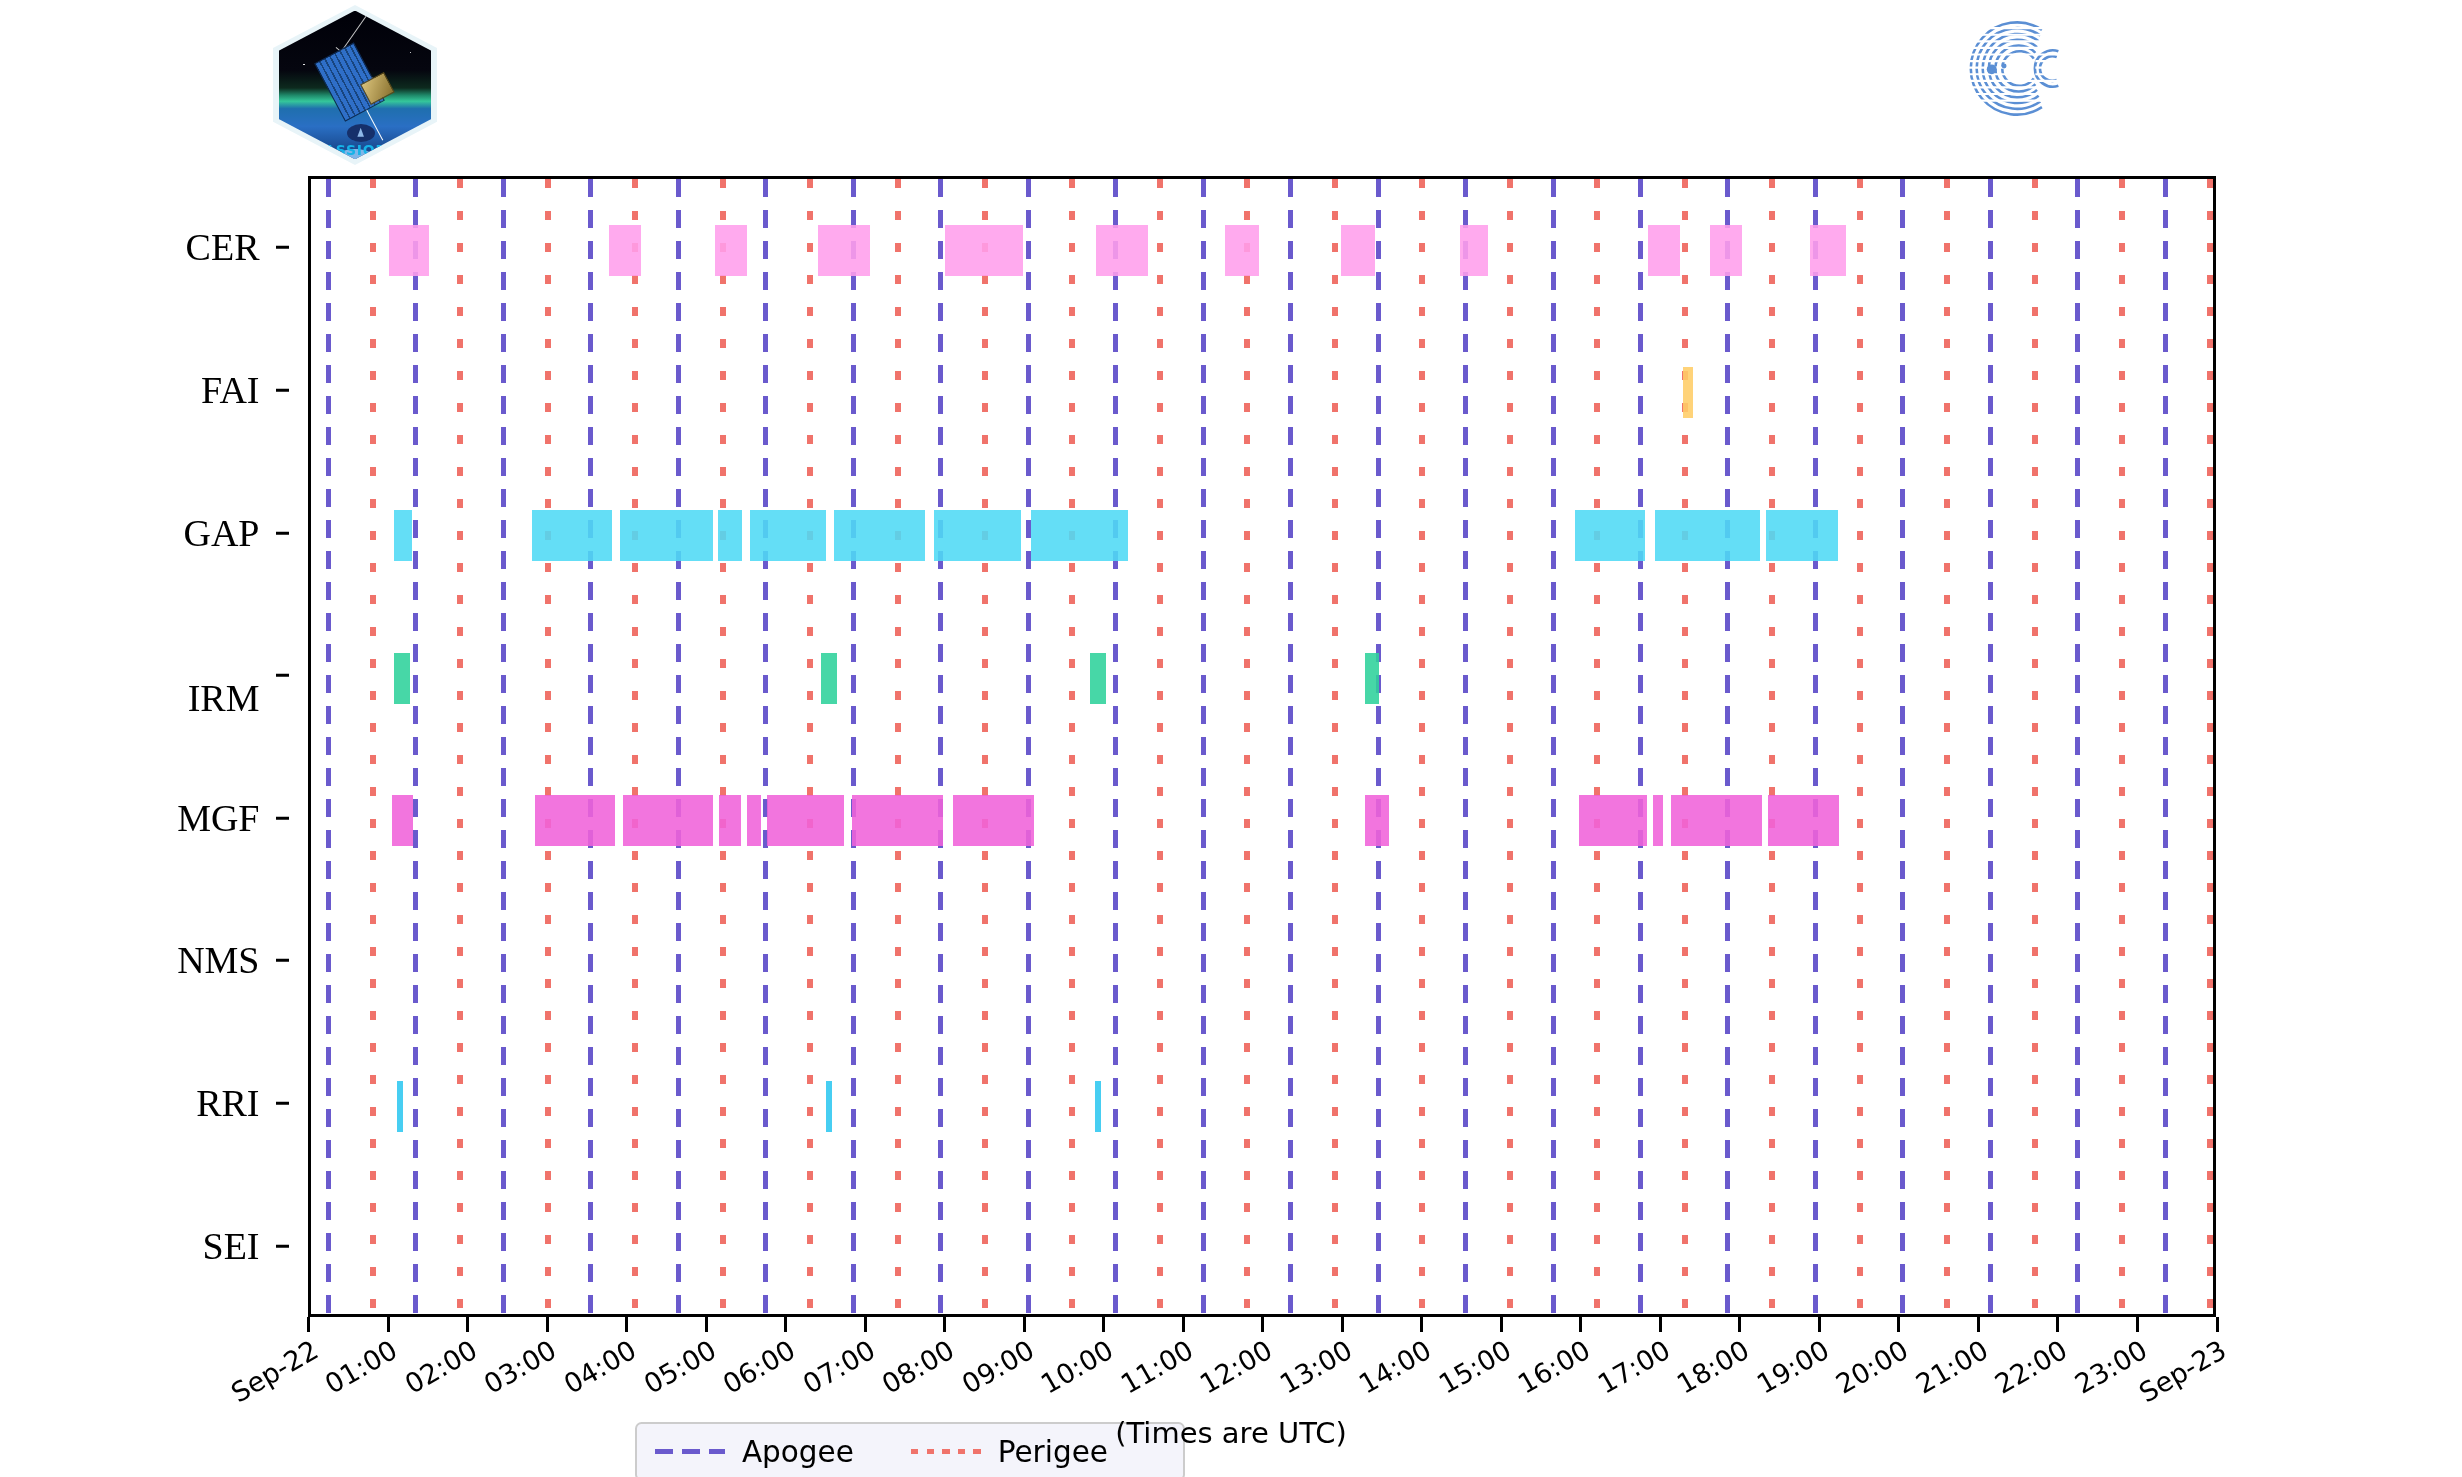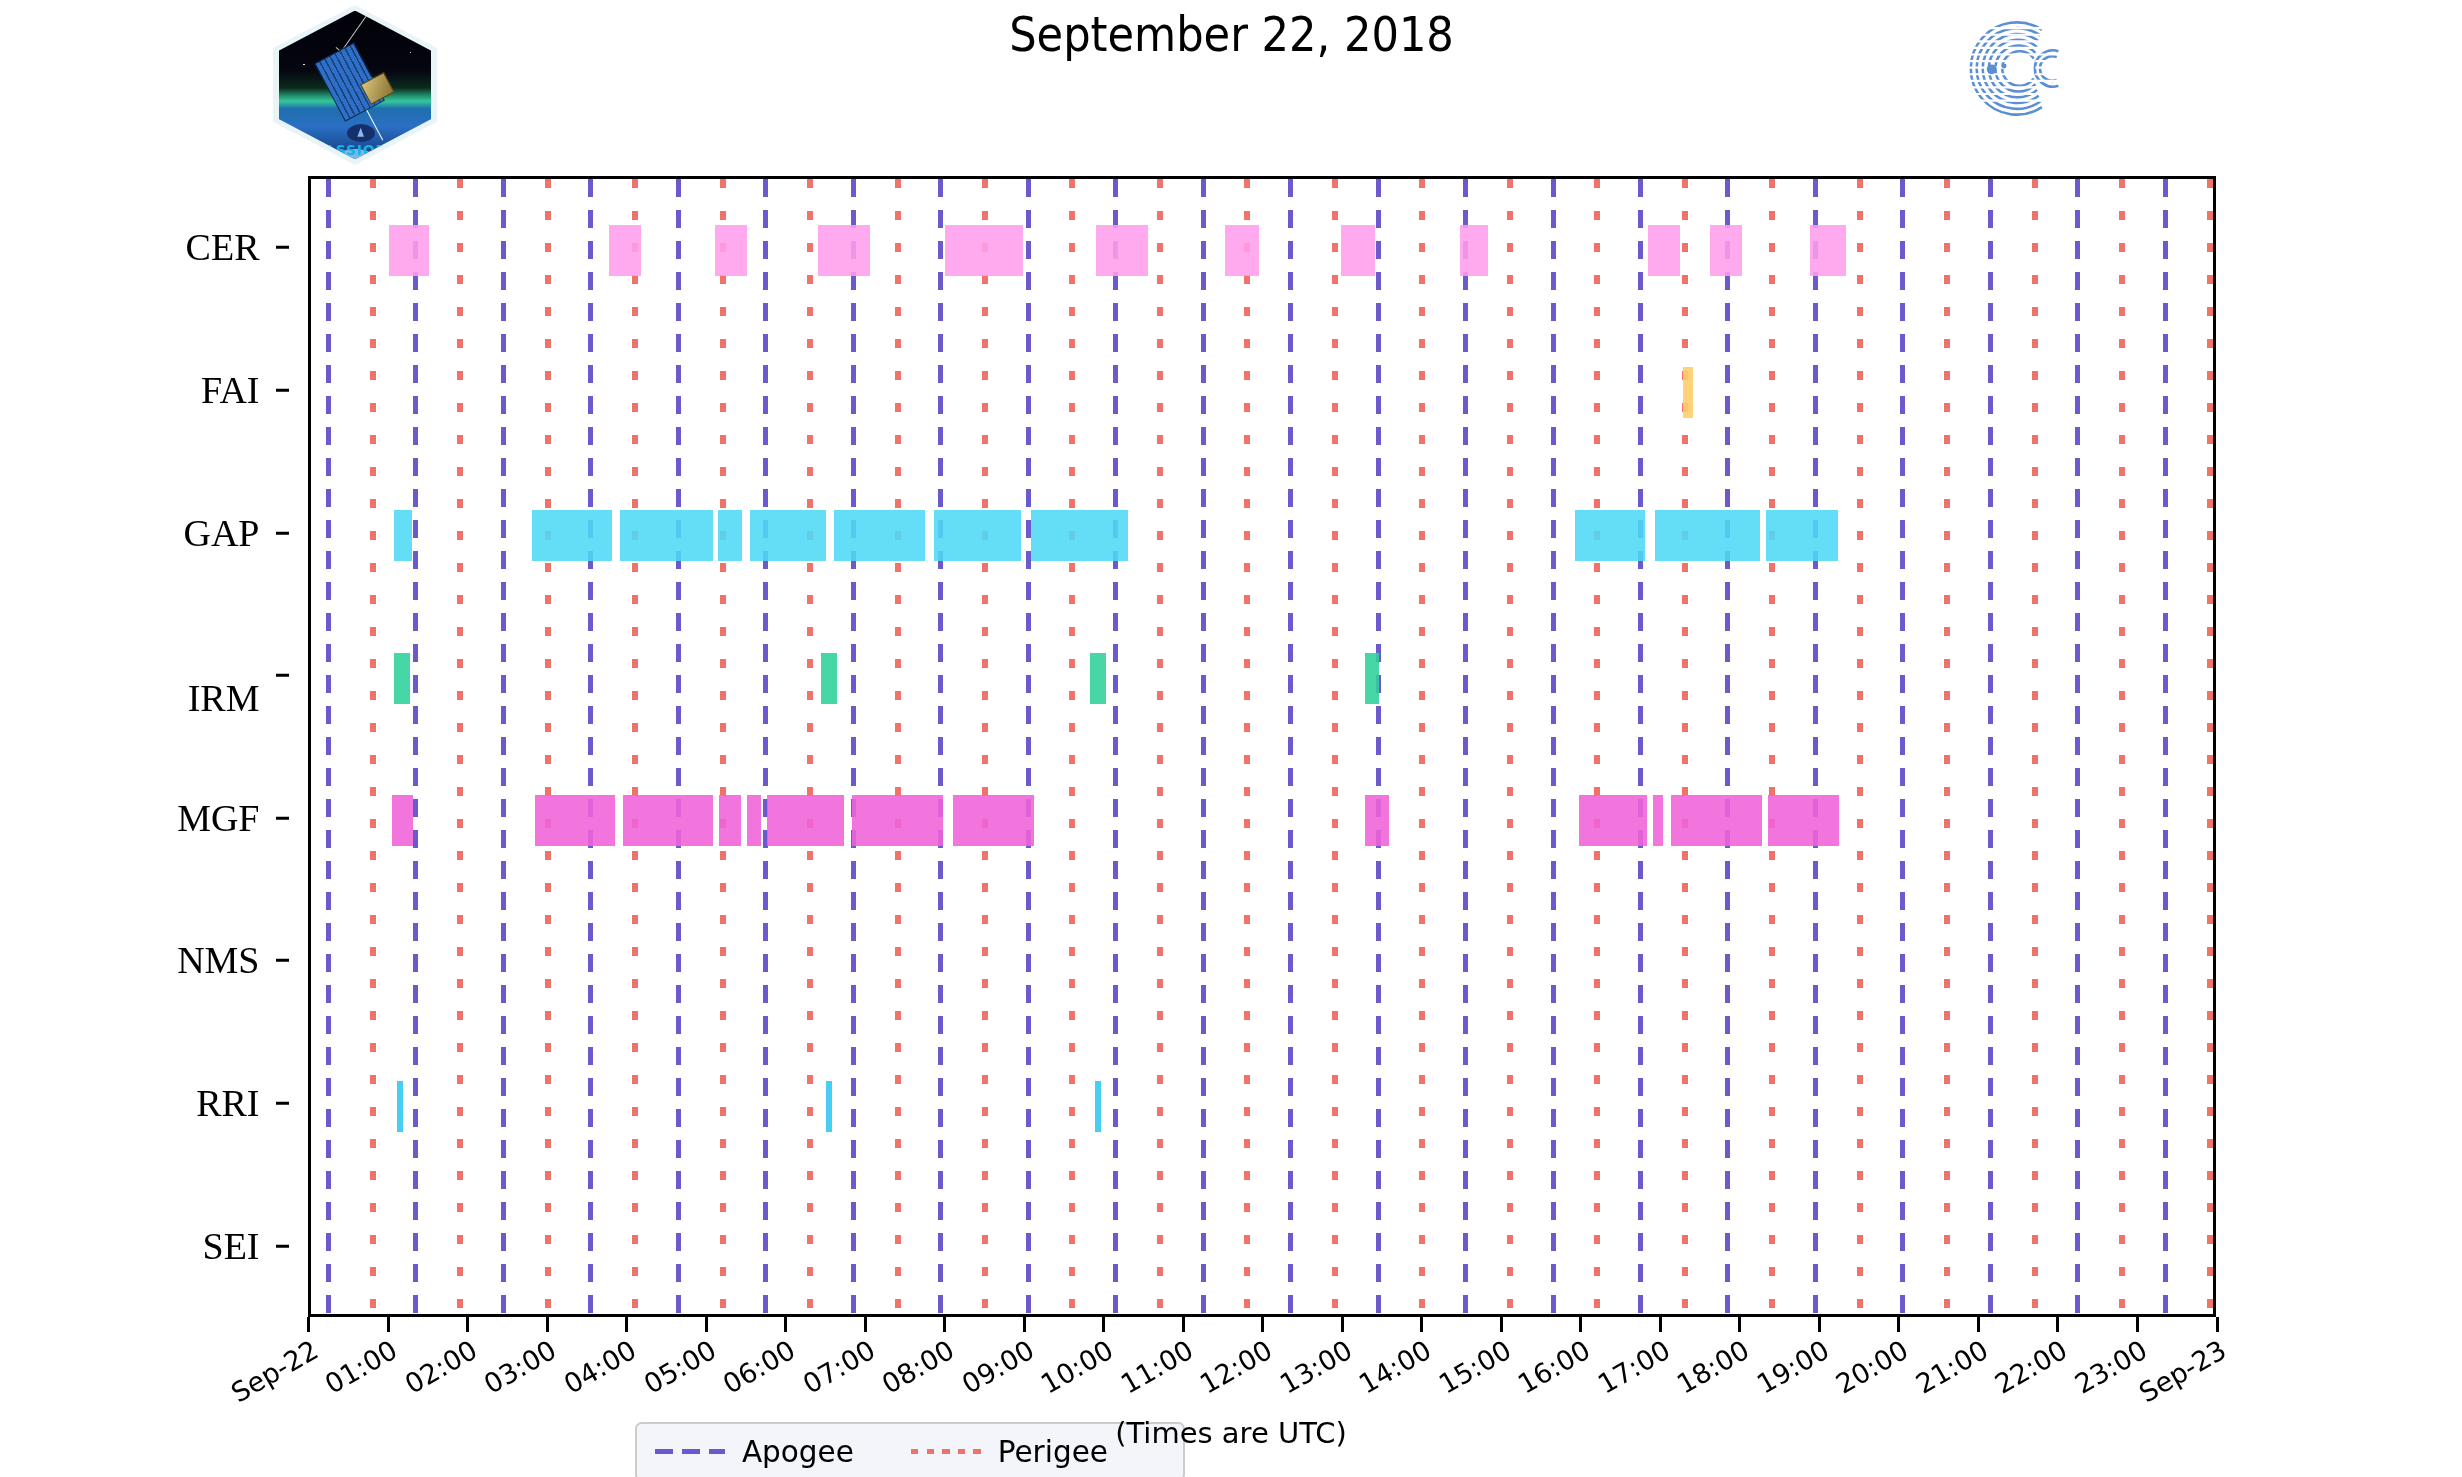--- a/index.html
+++ b/index.html
@@ -131,21 +131,20 @@
       <div class="boom b2"></div>
       <div class="boom b3"></div>
       <div class="sat-panel"></div>
       <div class="sat-body"></div>
       <div class="csa"></div>
       <div class="cass-text">CASSIOPE</div>
     </div>
   </div>
 
   <div id="title-block">
-    <div>September 22, 2018</div>
   </div>
 
   <div id="esa-logo">
     <svg width="140" height="107" viewBox="0 0 170 130">
       <g stroke="#5b8fd4" stroke-width="3.1" fill="none">
         <path d="M108 18 A56 56 0 1 0 108 112"></path>
         <path d="M106 25 A49 49 0 1 0 106 105"></path>
         <path d="M104 32 A42 42 0 1 0 104 98"></path>
         <path d="M102 39 A35 35 0 1 0 102 91"></path>
         <path d="M100 46 A28 28 0 1 0 100 84"></path>

